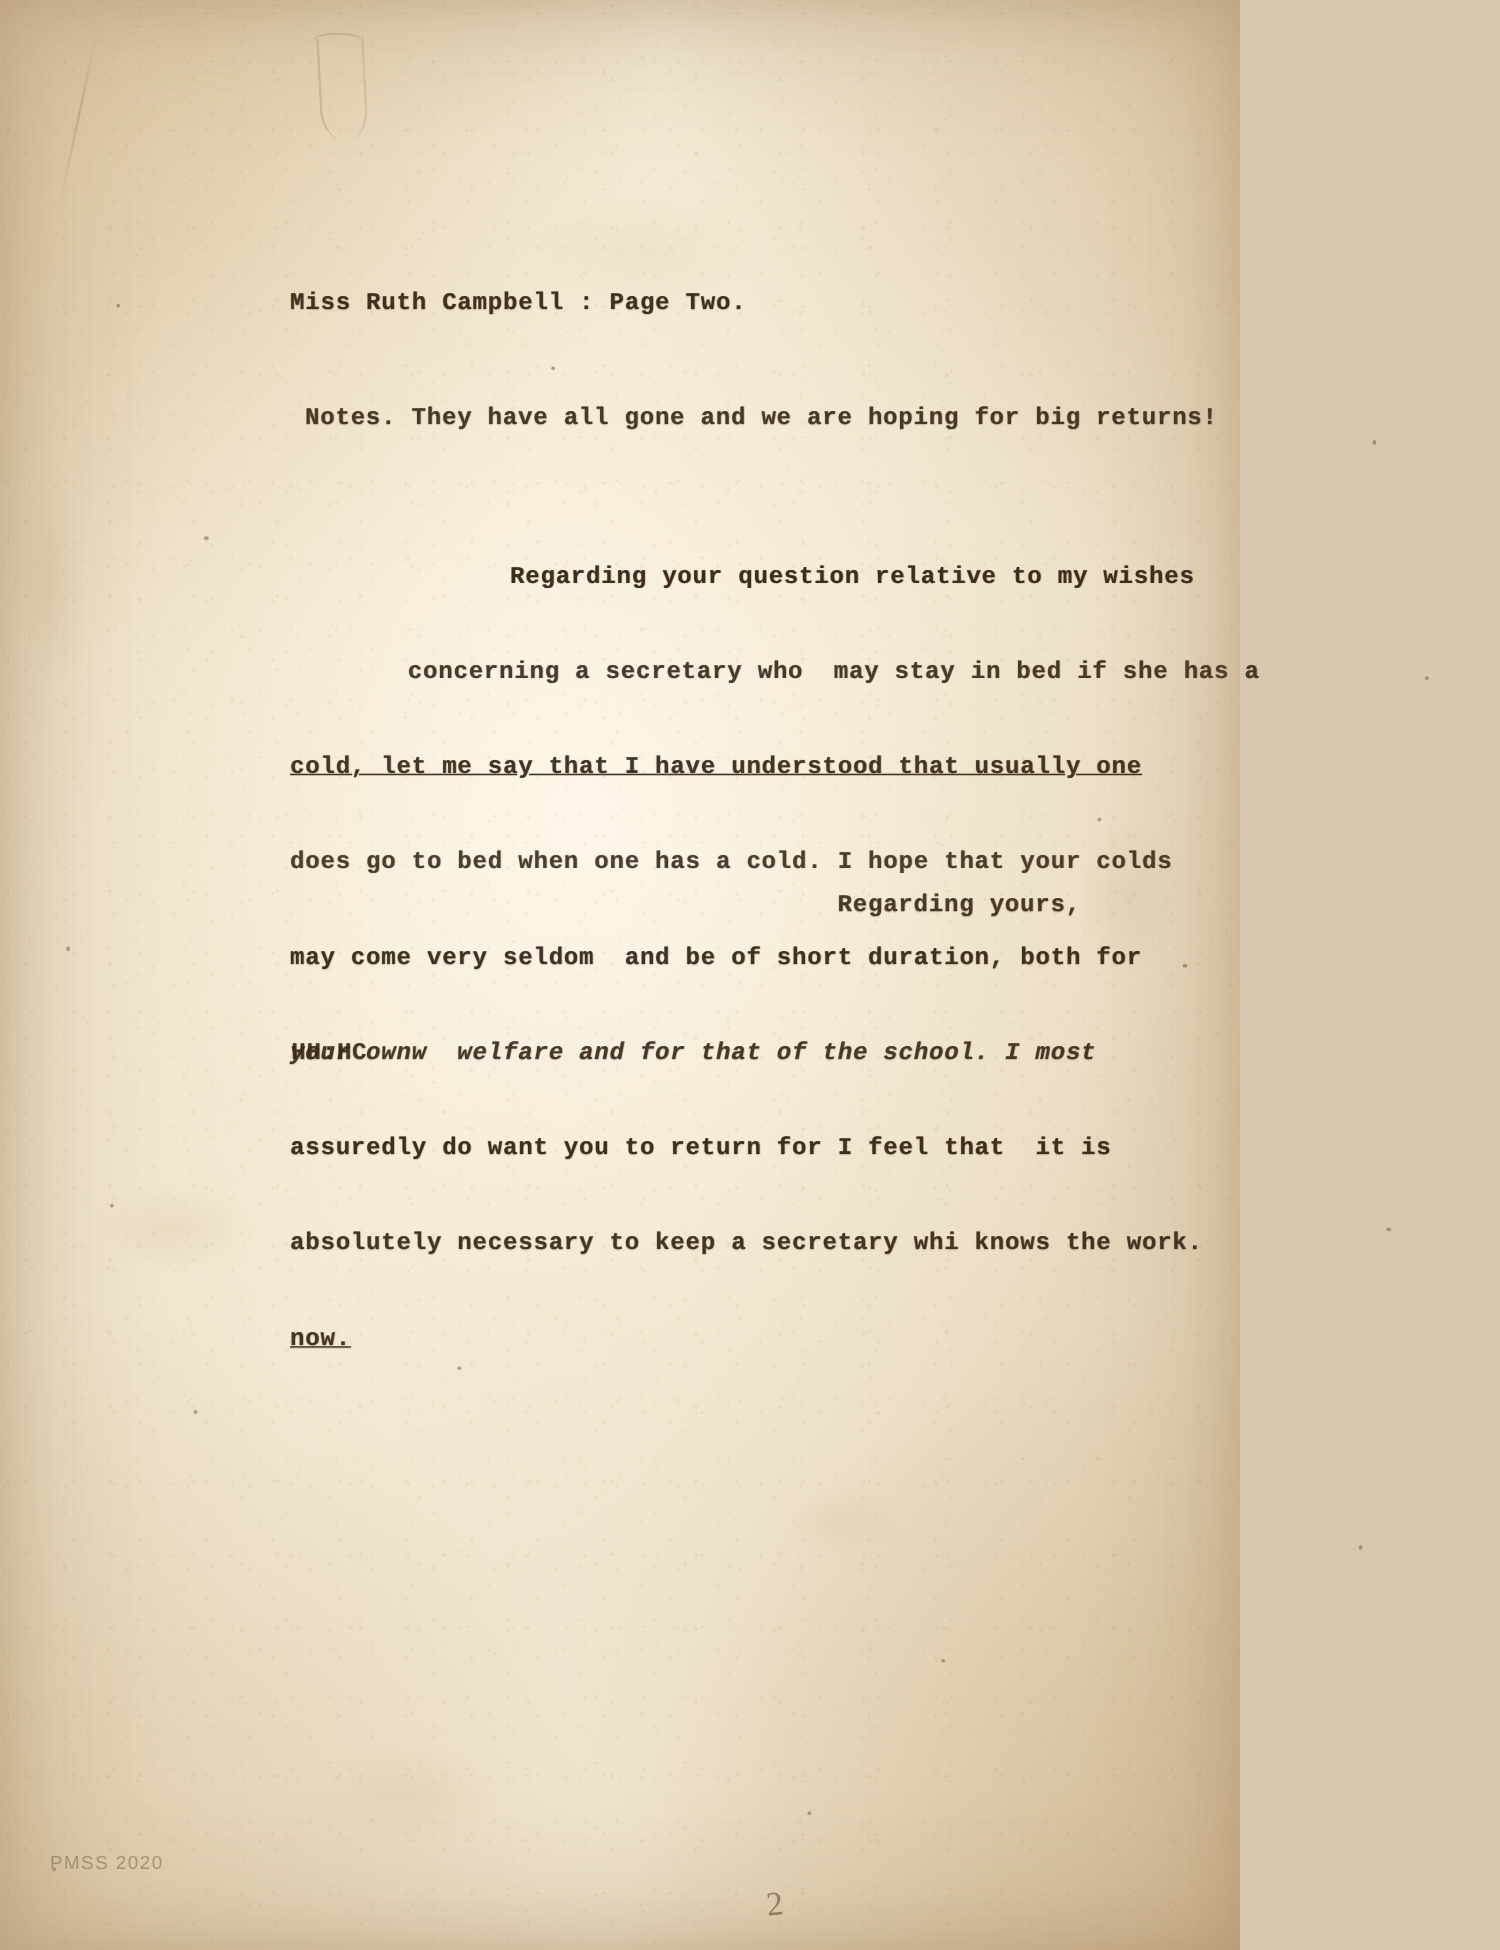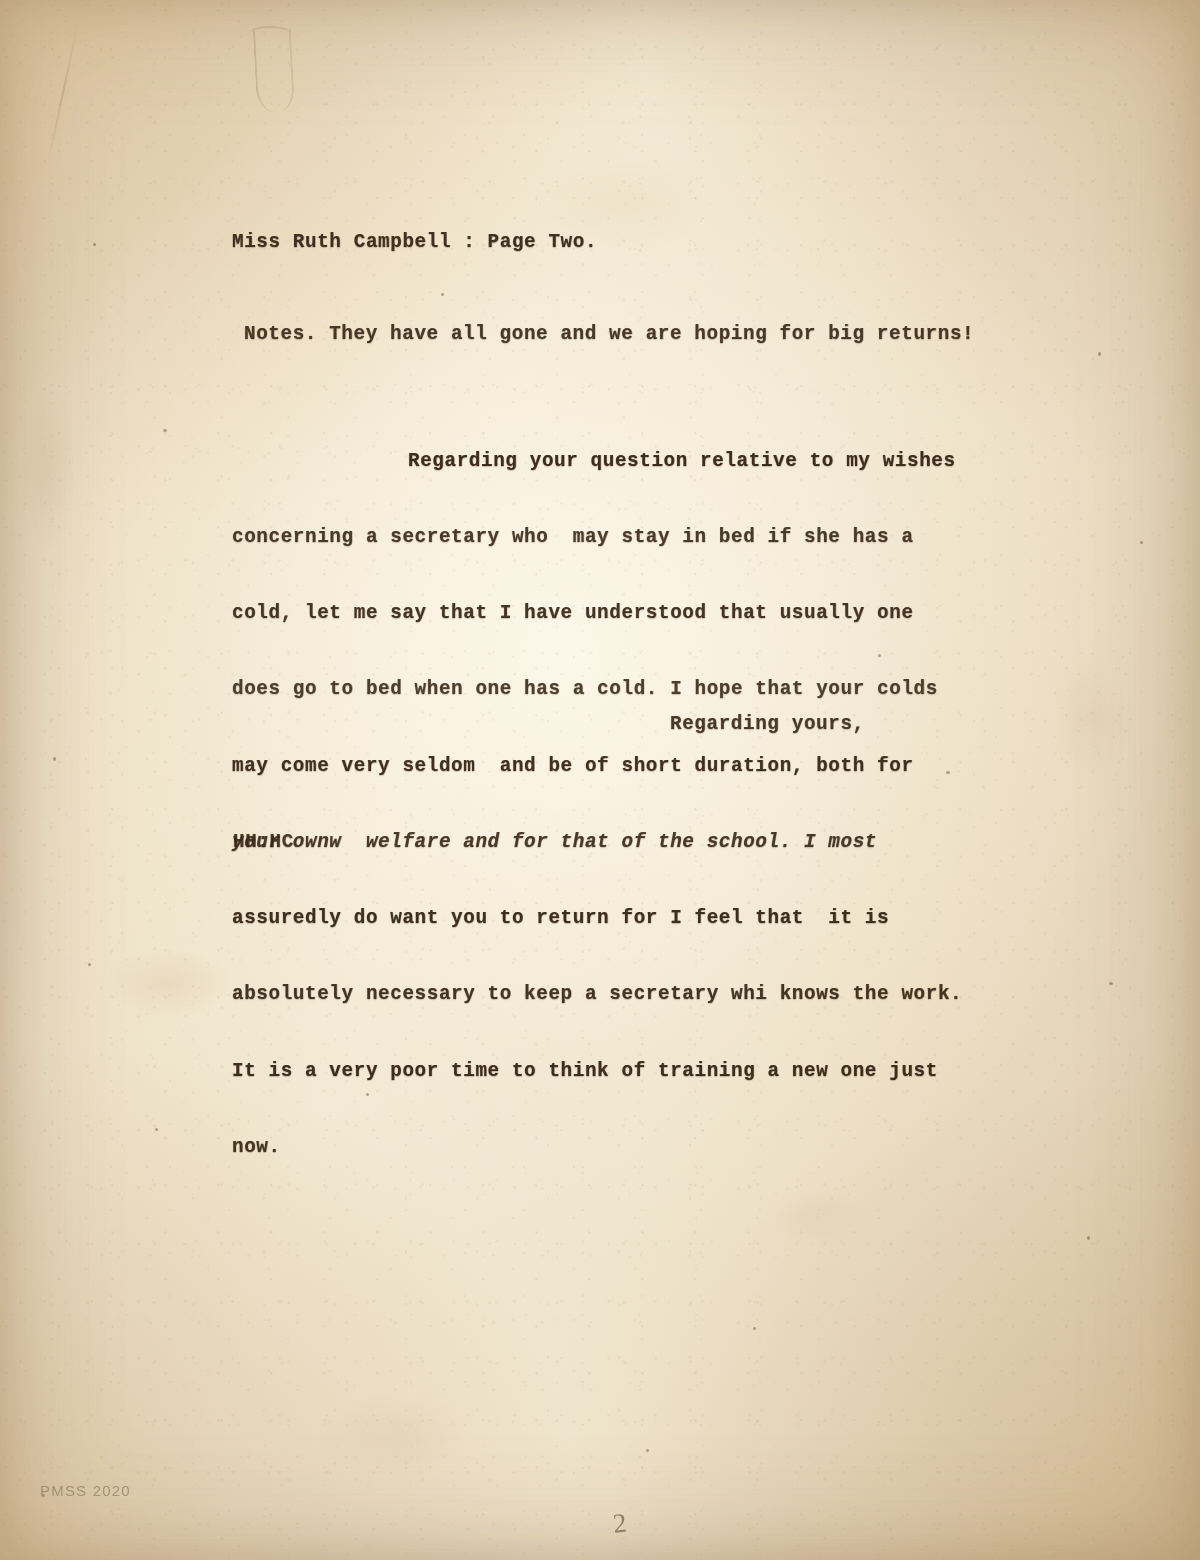--- a/index.html
+++ b/index.html
@@ -10,21 +10,21 @@
     width: 1200px;
     height: 1560px;
     overflow: hidden;
     font-family: "Liberation Mono", monospace;
     background: #d8c9ae;
   }
 
   
   .page {
     position: relative;
-    width: 1200px;
+    width: 992px;
     height: 1560px;
     background:
       radial-gradient(ellipse 70% 55% at 47% 42%, rgba(255,250,238,0.85) 0%, rgba(250,240,220,0.35) 45%, rgba(236,220,190,0.0) 72%),
       radial-gradient(ellipse 120% 80% at 8% 4%, rgba(215,188,148,0.55) 0%, rgba(215,188,148,0.0) 38%),
       radial-gradient(ellipse 110% 70% at 98% 2%, rgba(206,178,138,0.5) 0%, rgba(206,178,138,0.0) 40%),
       radial-gradient(ellipse 110% 75% at 2% 98%, rgba(203,175,134,0.55) 0%, rgba(203,175,134,0.0) 42%),
       radial-gradient(ellipse 115% 75% at 99% 99%, rgba(199,170,128,0.55) 0%, rgba(199,170,128,0.0) 42%),
       linear-gradient(105deg, #e3d3b6 0%, #ece0c6 18%, #f2e8d2 38%, #efe4cd 58%, #e8dabf 78%, #ddcbac 100%);
     box-shadow: inset 0 0 120px rgba(170,140,100,0.30);
   }
@@ -149,22 +149,22 @@
     position: absolute;
     left: 1px;
     top: 600px;
     white-space: pre;
   }
 
   
   .l1 { opacity: .97; }
   .l2 { opacity: .93; }
   .l3 { opacity: .99; }
-  .l4 { opacity: .92; }
-  .l5 { opacity: .95; }
+  .l4 { opacity: .92; text-align: center; }
+  .l5 { opacity: .95; text-decoration: underline; }
   .l6 { opacity: .9;  }
   .l7 { opacity: .97; }
   .l8 { opacity: .93; font-style: italic; }
   .l9 { opacity: .98; }
   .l10{ opacity: .95; }
 
   
   .archive-stamp {
     position: absolute;
     left: 40px;
@@ -250,21 +250,20 @@
 
     <div class="body-block">
       <div class="l3"><span class="indent"></span><span>Regarding your question relative to my wishes</span></div>
       <div class="l4">concerning a secretary who  may stay in bed if she has a</div>
       <div class="l5">cold, let me say that I have understood that usually one</div>
       <div class="l6">does go to bed when one has a cold. I hope that your colds</div>
       <div class="l7">may come very seldom  and be of short duration, both for</div>
       <div class="l8">your ownw  welfare and for that of the school. I most</div>
       <div class="l9">assuredly do want you to return for I feel that  it is</div>
       <div class="l10">absolutely necessary to keep a secretary whi knows the work.</div>
-      <div class="l3">It is a very poor time to think of training a new one just</div>
       <div class="l5">now.</div>
     </div>
 
     <div class="closing l4">Regarding yours,</div>
 
     <div class="initials l2">HH:HC</div>
   </div>
 
   <div class="archive-dot"></div>
   <div class="archive-stamp">PMSS 2020</div>

